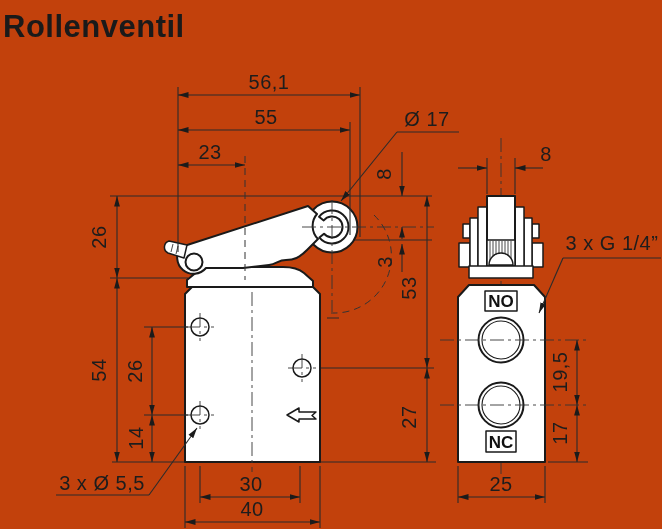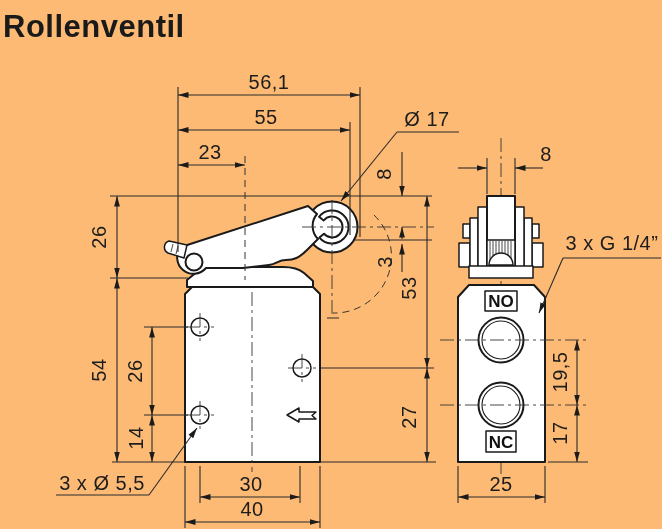--- a/index.html
+++ b/index.html
@@ -1,16 +1,16 @@
 <!DOCTYPE html>
 <html><head>
 <meta charset="utf-8">
 <style>
   html,body{margin:0;padding:0;background:#ffffff;}
-  .stage{width:662px;height:529px;position:relative;background:#fdba74;overflow:hidden;
+  .stage{width:662px;height:529px;position:relative;background:#c2410c;overflow:hidden;
          font-family:"Liberation Sans", sans-serif;}
   svg{display:block;}
   .title-text{font-family:"Liberation Sans", sans-serif;font-size:31px;font-weight:600;
               fill:#1a1a1a;letter-spacing:0.5px;}
   .dim{font-family:"Liberation Sans", sans-serif;font-size:20px;fill:#1d1d1d;letter-spacing:0.5px;}
   .dim-sm{font-family:"Liberation Sans", sans-serif;font-size:17px;font-weight:700;fill:#111;}
   .outline{fill:#ffffff;stroke:#1a1a1a;stroke-width:2;stroke-linejoin:round;}
   .outline-thin{fill:#ffffff;stroke:#1a1a1a;stroke-width:1.5;stroke-linejoin:round;}
   .dimline{stroke:#2b2b2b;stroke-width:1.1;fill:none;}
   .refline{stroke:#2b2b2b;stroke-width:1;fill:none;}

